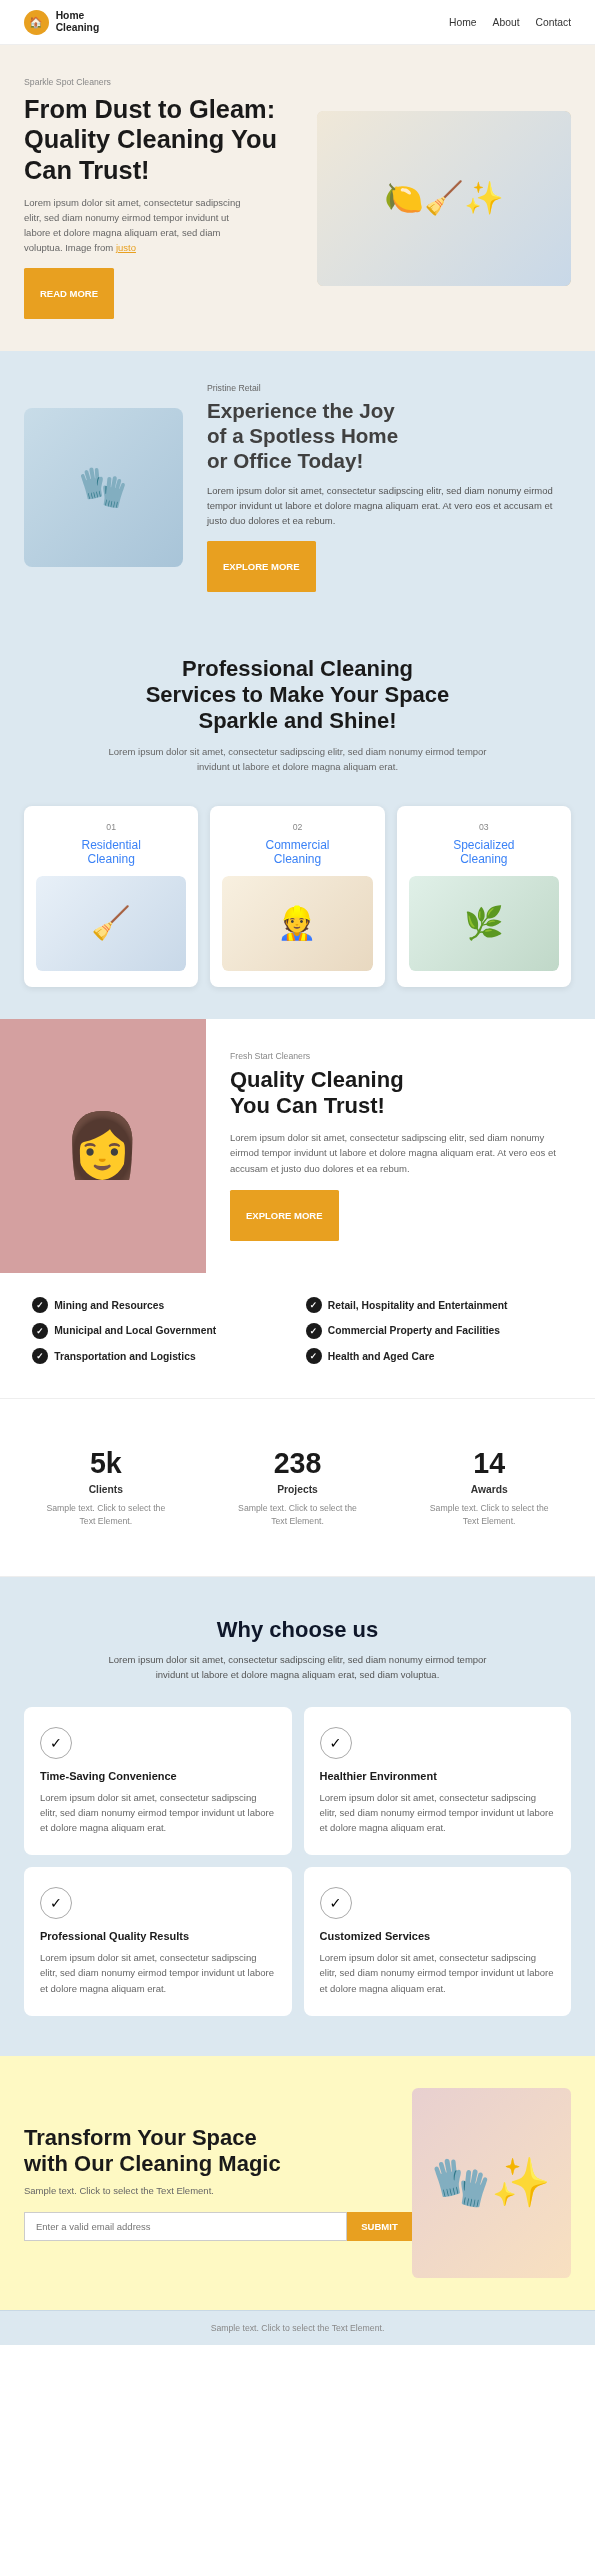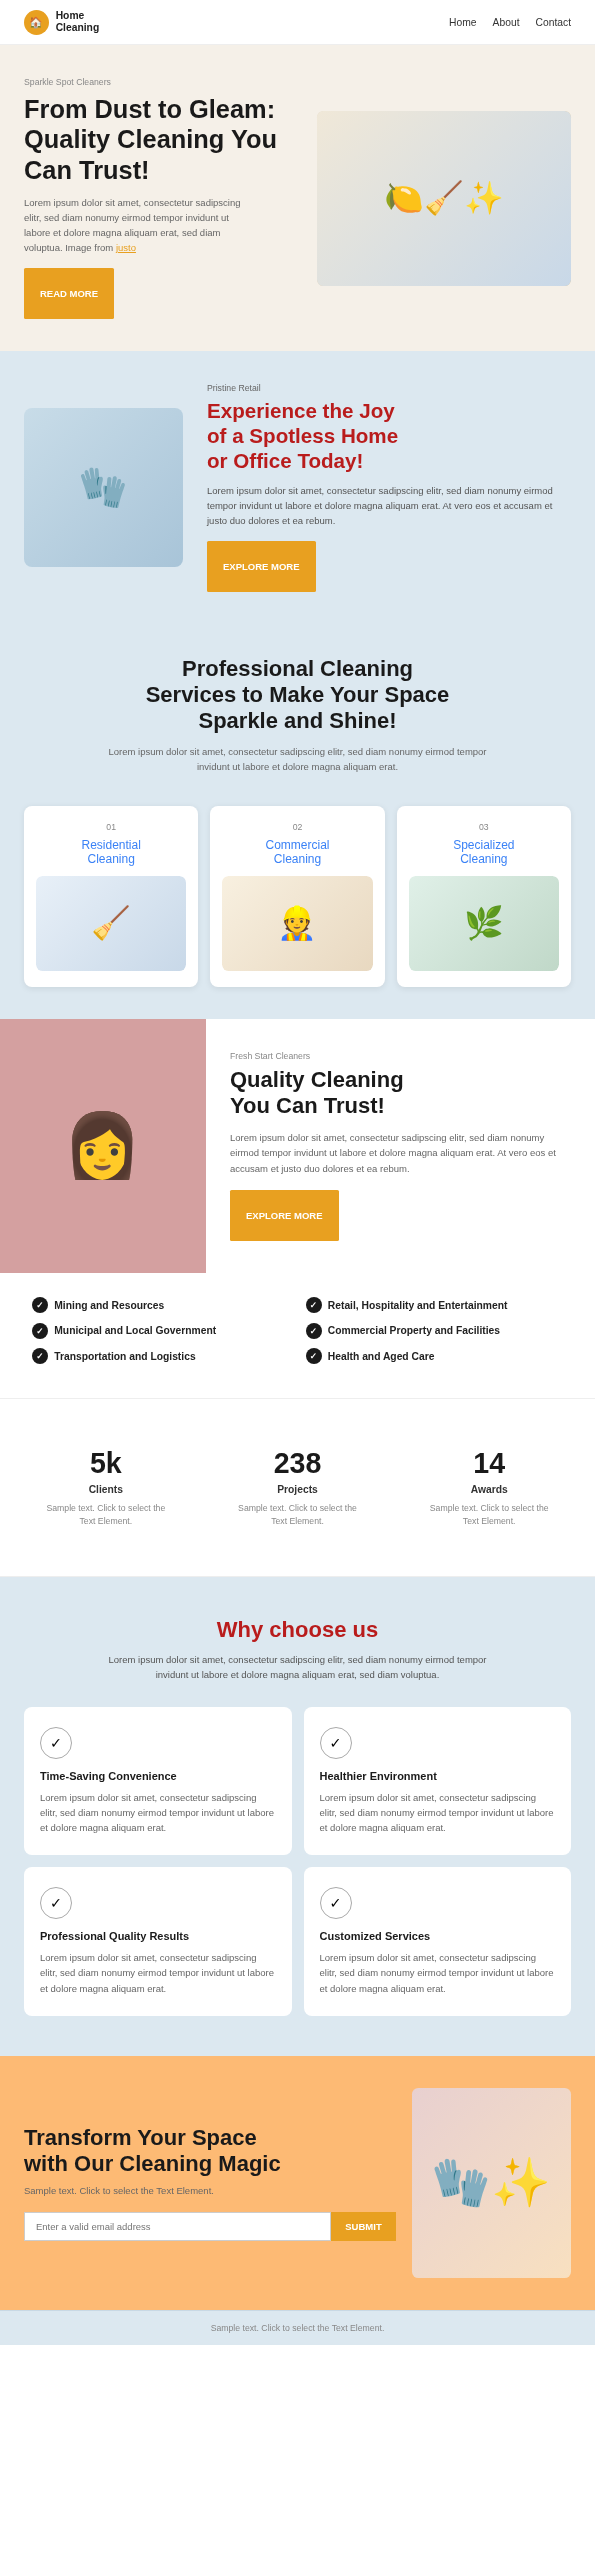--- a/index.html
+++ b/index.html
@@ -29,21 +29,21 @@
     .hero-img { flex: 1; text-align: right; }
     .hero-img-placeholder { width: 254px; height: 175px; background: linear-gradient(135deg, #e8e0d0 0%, #d4c9b0 100%); border-radius: 6.3px; display: flex; align-items: center; justify-content: center; margin-left: auto; overflow: hidden; }
     .cleaning-img-hero { width: 100%; height: 100%; background: linear-gradient(135deg, #f0e8d8, #c8d8e8); border-radius: 6.3px; position: relative; }
     .cleaning-img-hero::after { content: '🍋🧹✨'; font-size: 32px; position: absolute; top: 50%; left: 50%; transform: translate(-50%,-50%); }
 
     
     .section2 { background: #dce8f0; display: flex; align-items: center; padding: 32px 24px; min-height: 190px; }
     .section2-img { width: 159px; height: 159px; background: linear-gradient(135deg, #c8dce8, #a8c4d8); border-radius: 8px; flex-shrink: 0; margin-right: 24px; display: flex; align-items: center; justify-content: center; font-size: 40px; }
     .section2-text { flex: 1; }
     .section2-label { font-size: 8.7px; color: #666; margin-bottom: 6.3px; }
-    .section2-title { font-size: 20.6px; font-weight: 800; color: #b91c1c; line-height: 1.2; margin-bottom: 9.5px; }
+    .section2-title { font-size: 20.6px; font-weight: 800; color: #404040; line-height: 1.2; margin-bottom: 9.5px; }
     .section2-desc { font-size: 9.5px; color: #555; line-height: 1.6; margin-bottom: 12.7px; }
 
     
     .services-header { background: #dce8f0; text-align: center; padding: 32px 48px 16px; }
     .services-header h2 { font-size: 22px; font-weight: 800; color: #1a1a1a; margin-bottom: 9.5px; }
     .services-header p { font-size: 9.5px; color: #666; line-height: 1.6; max-width: 397px; margin: 0 auto; }
 
     
     .service-cards { background: #dce8f0; display: flex; gap: 12px; padding: 16px 24px 32px; justify-content: center; }
     .service-card { background: #fff; border-radius: 8px; padding: 16px 12px; flex: 1; text-align: center; box-shadow: 0 1.6px 6.3px rgba(0,0,0,0.08); }
@@ -72,30 +72,30 @@
     
     .stats { display: flex; padding: 32px 24px; background: #fff; gap: 28px; border-top: 0.8px solid #eee; border-bottom: 0.8px solid #eee; }
     .stat { flex: 1; text-align: center; padding: 16px; }
     .stat-num { font-size: 28.6px; font-weight: 800; color: #1a1a1a; margin-bottom: 4.8px; }
     .stat-label { font-size: 10.3px; font-weight: 600; color: #333; margin-bottom: 6.3px; }
     .stat-desc { font-size: 8.7px; color: #888; line-height: 1.5; }
 
     
     .why { background: #dce8f0; padding: 40px 24px; }
     .why-header { text-align: center; margin-bottom: 24px; }
-    .why-header h2 { font-size: 22px; font-weight: 800; color: #b91c1c; margin-bottom: 9.5px; }
+    .why-header h2 { font-size: 22px; font-weight: 800; color: #0f172a; margin-bottom: 9.5px; }
     .why-header p { font-size: 9.5px; color: #555; line-height: 1.6; max-width: 397px; margin: 0 auto; }
     .why-cards { display: flex; flex-wrap: wrap; gap: 12px; }
     .why-card { background: #fff; border-radius: 8px; padding: 20px 16px; flex: 1; min-width: 222px; }
     .why-icon { width: 32px; height: 32px; border: 1.6px solid #aaa; border-radius: 50%; display: flex; align-items: center; justify-content: center; margin-bottom: 11px; font-size: 14.3px; }
     .why-card h3 { font-size: 11px; font-weight: 700; color: #1a1a1a; margin-bottom: 8px; }
     .why-card p { font-size: 9.5px; color: #666; line-height: 1.6; }
 
     
-    .cta { background: #fdba74; display: flex; align-items: center; padding: 32px 24px; gap: 16px; }
+    .cta { background: #fef9c3; display: flex; align-items: center; padding: 32px 24px; }
     .cta-text { flex: 1; }
     .cta-title { font-size: 22px; font-weight: 800; color: #1a1a1a; margin-bottom: 8px; }
     .cta-desc { font-size: 9.5px; color: #666; margin-bottom: 16px; }
     .cta-form { display: flex; gap: 0; }
     .cta-form input { flex: 1; padding: 8px 11px; border: 0.8px solid #ccc; font-size: 9.5px; outline: none; }
     .btn-submit { background: #e8a020; color: #fff; border: none; padding: 8px 14.3px; font-size: 9.5px; font-weight: 700; cursor: pointer; }
     .cta-img { width: 159px; height: 190px; background: linear-gradient(135deg, #e8d0d0, #f8e0c0); border-radius: 6.3px; display: flex; align-items: center; justify-content: center; font-size: 48px; }
     .footer-note { background: #dce8f0; text-align: center; padding: 12px; font-size: 8.7px; color: #888; border-top: 0.8px solid #c8d8e4; }
   </style>
 </head>

